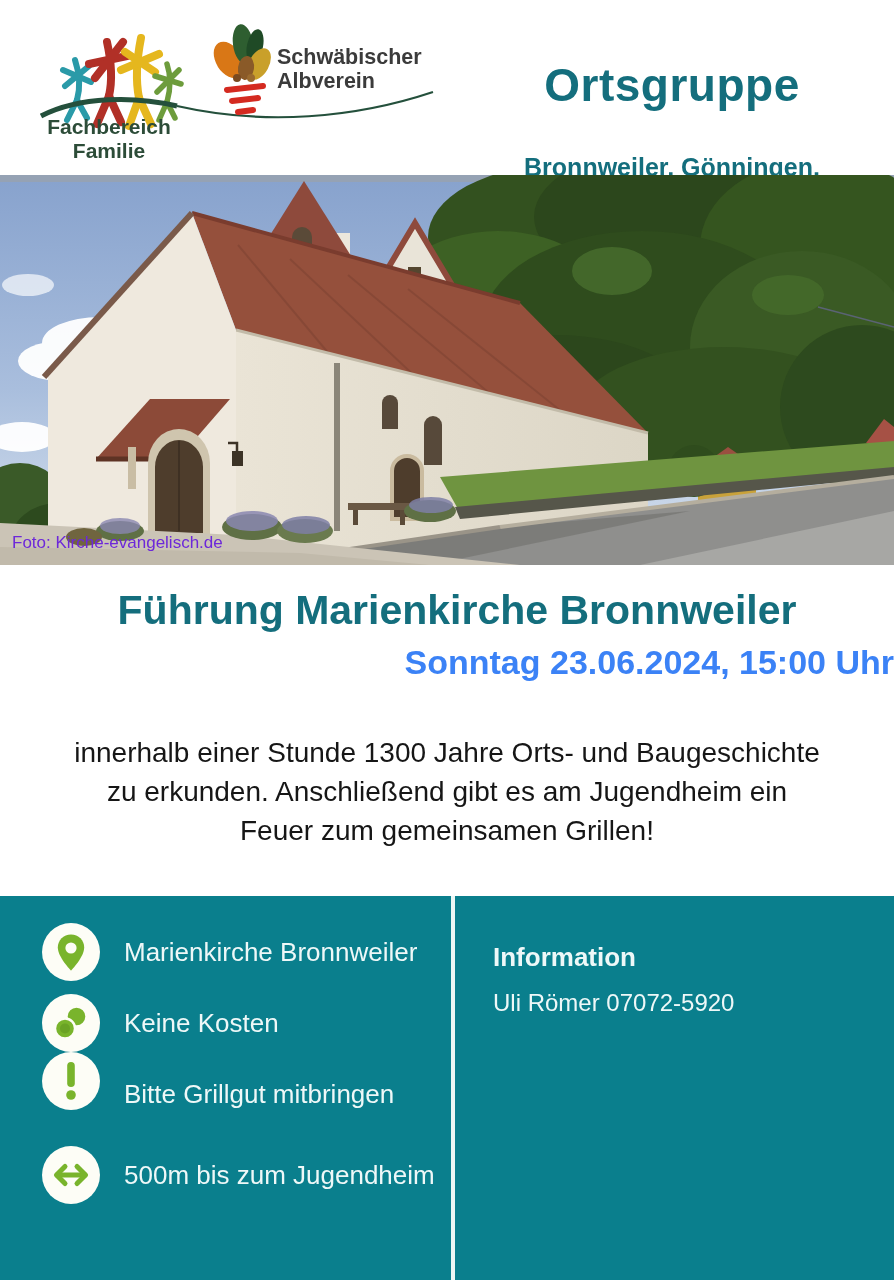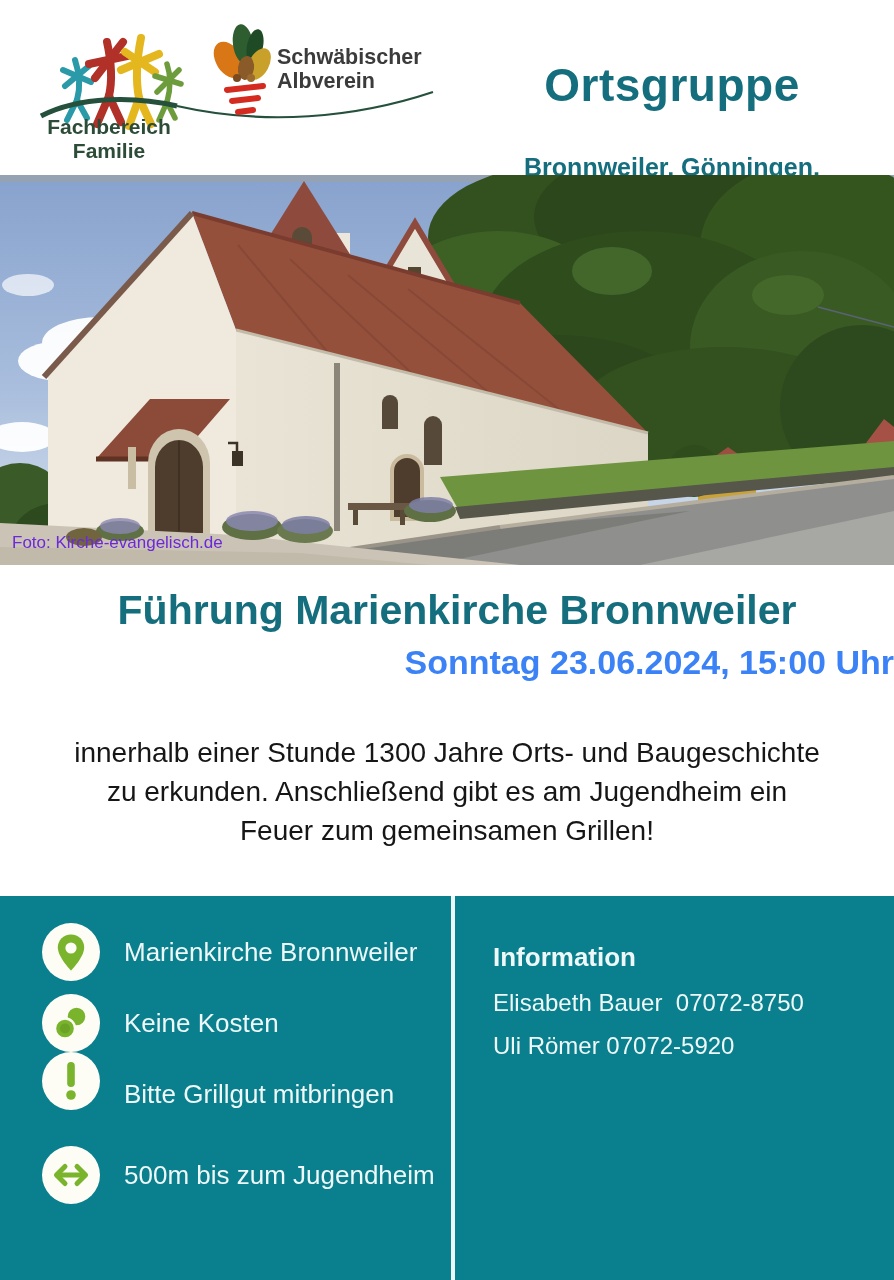--- a/index.html
+++ b/index.html
@@ -308,18 +308,17 @@
         <circle cx="29" cy="29" r="29" fill="#fdfdf6"></circle>
         <path d="M15 29 H43" stroke="#79b42c" stroke-width="5" stroke-linecap="round" fill="none"></path>
         <path d="M23 20.5 L14.5 29 L23 37.5" stroke="#79b42c" stroke-width="5" stroke-linecap="round" stroke-linejoin="round" fill="none"></path>
         <path d="M35 20.5 L43.5 29 L35 37.5" stroke="#79b42c" stroke-width="5" stroke-linecap="round" stroke-linejoin="round" fill="none"></path>
       </svg>
       <span class="detail-label">500m bis zum Jugendheim</span>
     </div>
 
     <div class="info-col">
       <div class="info-heading">Information</div>
-      <div class="contact-line">Elisabeth Bauer  07072-8750</div>
       <div class="contact-line">Uli Römer 07072-5920</div>
     </div>
   </div>
 
 </div>
 
 </body></html>

